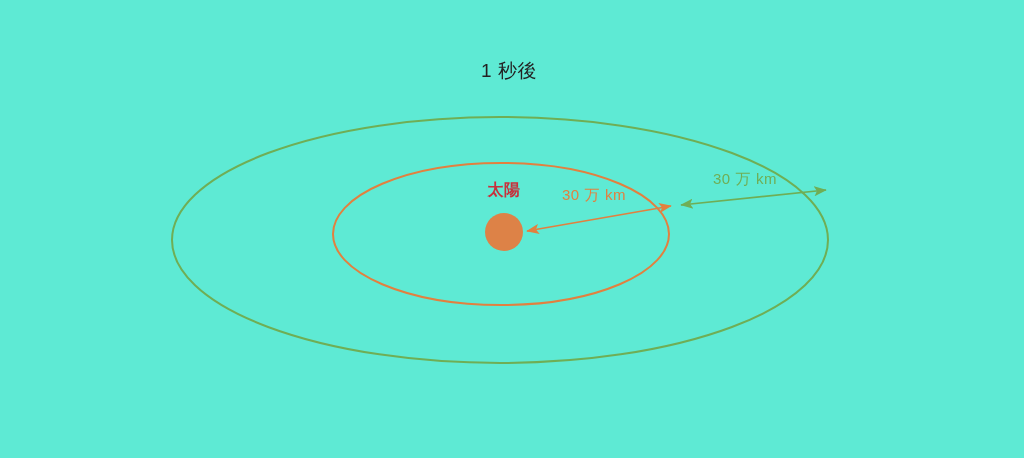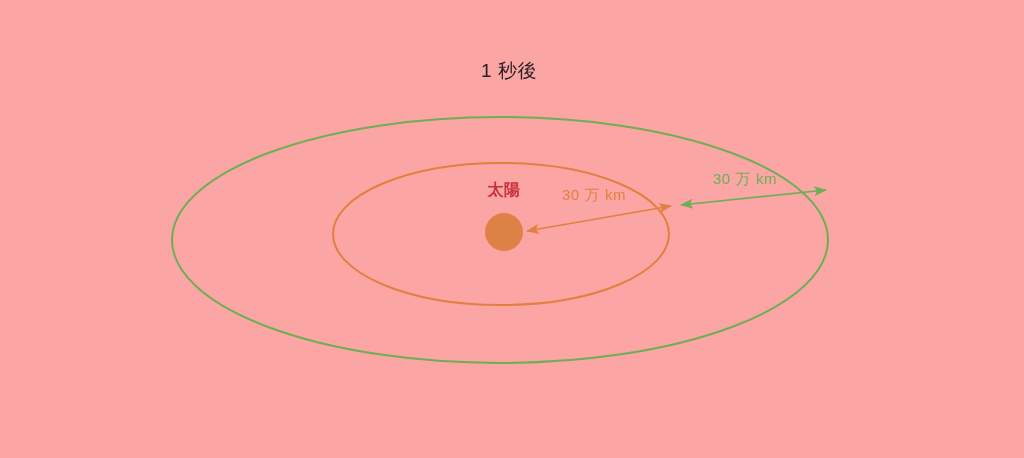--- a/index.html
+++ b/index.html
@@ -54,21 +54,21 @@
     text-anchor: middle;
     letter-spacing: 0.6px;
   }
   .orbit-ellipse {
     fill: none;
   }
 </style>
 </head>
 <body>
 
-<div id="stage" style="width: 1024px; height: 458px; background: #fca5a5;">
+<div id="stage" style="width: 1024px; height: 458px; background: #5eead4;">
   <svg id="diagram-svg" viewBox="0 0 1024 458" xmlns="http://www.w3.org/2000/svg">
 
     <defs>
       <marker id="arrow-orange-end" markerWidth="9" markerHeight="9" refX="7.5" refY="3.2" orient="auto" markerUnits="strokeWidth">
         <path d="M0,0 L8,3.2 L0,6.4 L1.8,3.2 Z" fill="#e2803f"></path>
       </marker>
       <marker id="arrow-orange-start" markerWidth="9" markerHeight="9" refX="1.5" refY="3.2" orient="auto" markerUnits="strokeWidth">
         <path d="M9,0 L1,3.2 L9,6.4 L7.2,3.2 Z" fill="#e2803f"></path>
       </marker>
       <marker id="arrow-green-end" markerWidth="9" markerHeight="9" refX="7.5" refY="3.2" orient="auto" markerUnits="strokeWidth">

